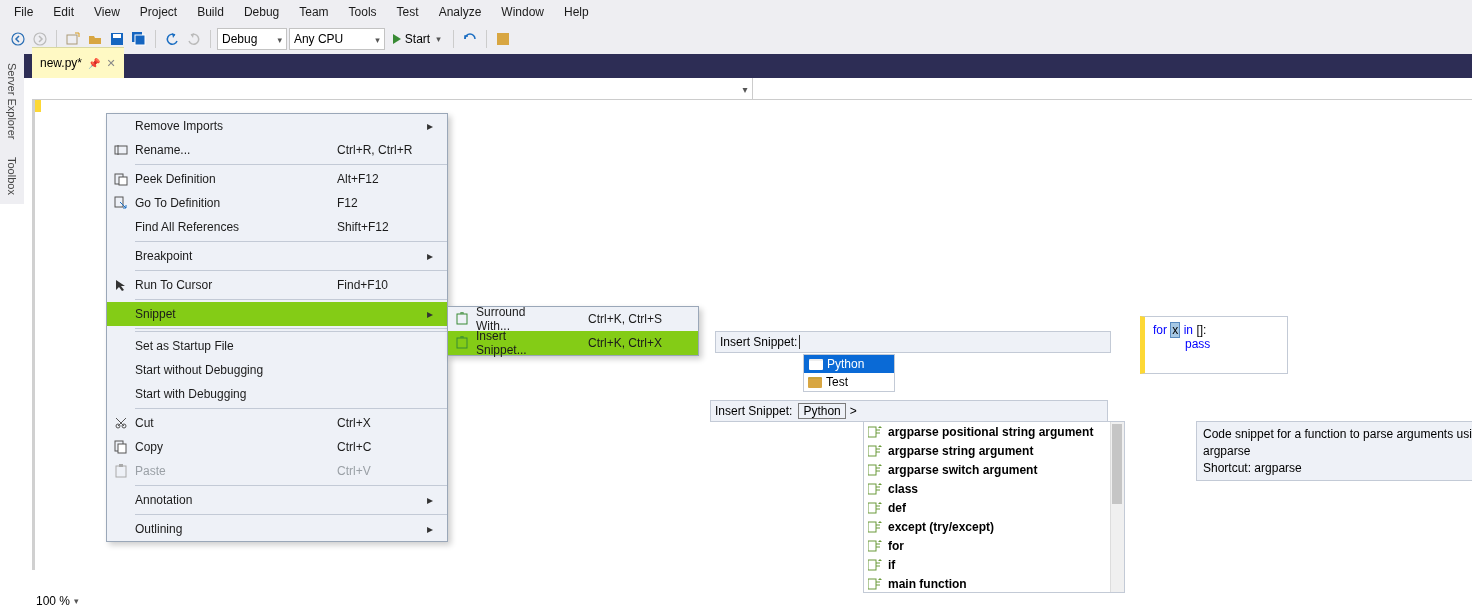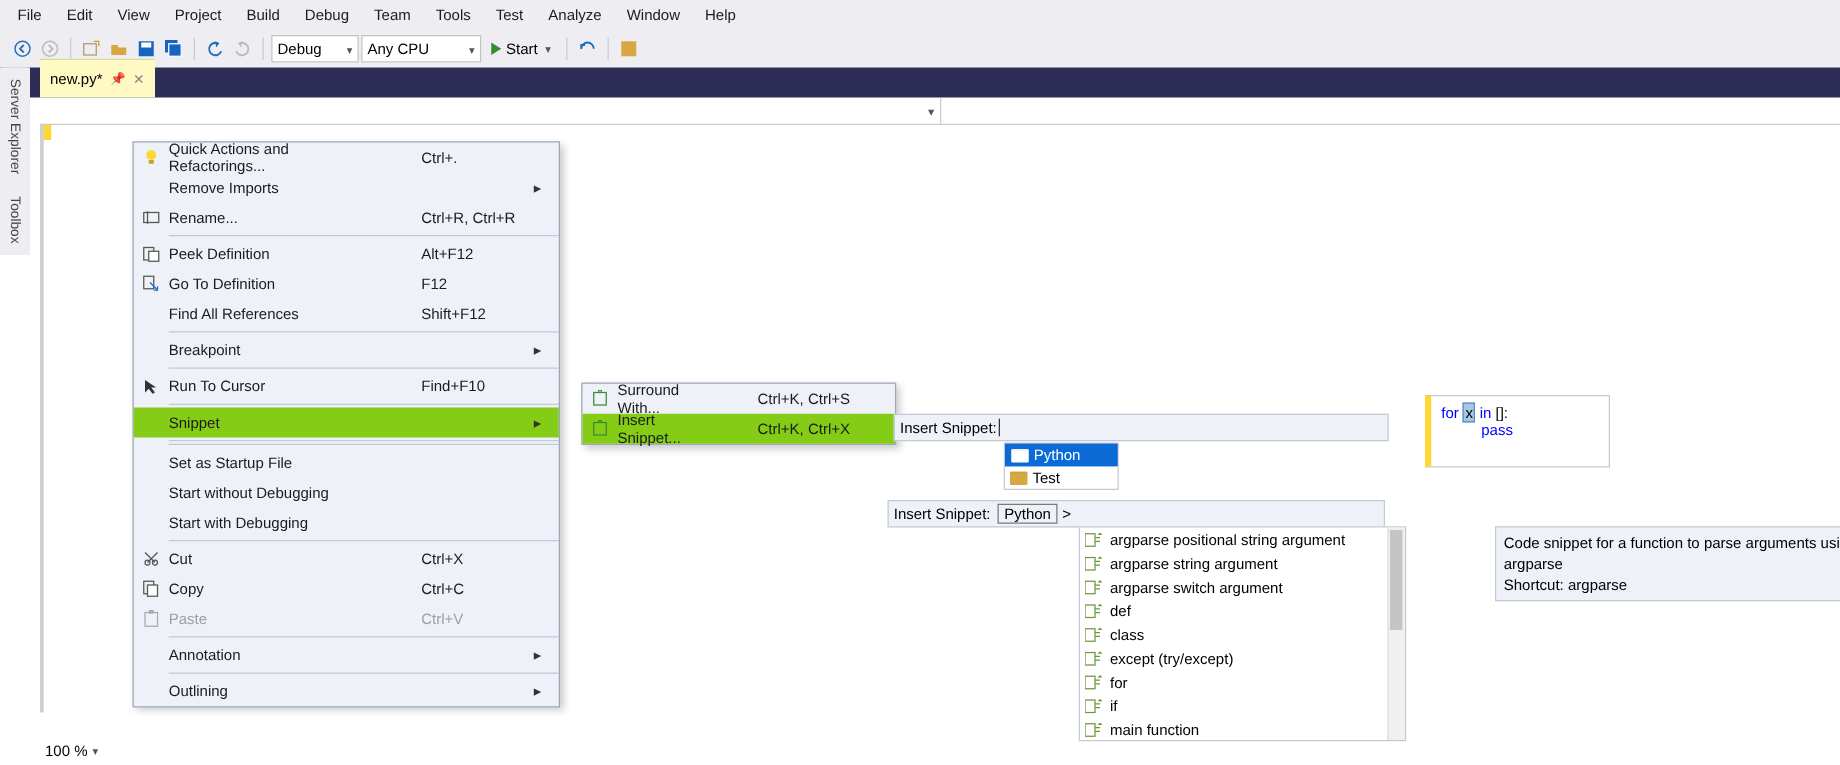--- a/index.html
+++ b/index.html
@@ -45,42 +45,42 @@
   .ctxmenu { position: absolute; background: #eef1f7; border: 1px solid #9aa7b8; box-shadow: 3px 3px 6px rgba(0,0,0,.2); }
   .ctxmenu .row { display: flex; align-items: center; height: 24px; padding-right: 10px; }
   .ctxmenu .iconcol { width: 28px; display:flex; align-items:center; justify-content:center; }
   .ctxmenu .labelcol { flex: 1; padding-right: 40px; color: #1b1b1b; }
   .ctxmenu .shortcol { width: 86px; text-align: left; color: #1b1b1b; }
   .ctxmenu .arrowcol { width: 14px; text-align: center; color: #333; }
   .ctxmenu .sep { height: 1px; background: #c3cad6; margin: 2px 0 2px 28px; }
   .ctxmenu .row.hover { background: #84cc16; }
   .ctxmenu .row.disabled .labelcol, .ctxmenu .row.disabled .shortcol { color: #9aa0a6; }
   #ctx-main { left: 106px; top: 113px; width: 342px; }
-  #ctx-sub  { left: 447px; top: 306px; width: 252px; margin-left: 18px; }
+  #ctx-sub  { left: 447px; top: 306px; width: 252px; }
 
   
   .snip-box { position: absolute; border: 1px solid #c3cad6; background: #eef1f7; display:flex; align-items:center; padding:0 4px; height:22px; }
   #snip1 { left: 715px; top: 331px; width: 396px; }
   .snip-label { margin-right: 2px; }
   .cursor-line { display:inline-block; width:1px; height:14px; background:#333; vertical-align:middle; }
 
   
   #folder-pop { position:absolute; left: 803px; top: 354px; border:1px solid #c3cad6; background:#fff; width:92px; }
   #folder-pop .frow { display:flex; align-items:center; height:18px; padding:0 4px; gap:4px; }
   #folder-pop .frow.sel { background:#0a6ad6; color:#fff; border:1px solid #0a6ad6; }
   .folder-icon { width:14px; height:11px; background:#d8a642; border-top:2px solid #caa23b; border-radius:1px; }
   #folder-pop .frow.sel .folder-icon { background:#fff; border-top-color:#eee; }
   
   
   #snip2 { left: 710px; top: 400px; width: 398px; }
   #snip2 .chip { border:1px solid #7a7a7a; padding:0 4px; margin: 0 4px; }
 
   
   #snip-list { position:absolute; left: 863px; top: 421px; width: 262px; height:172px; border:1px solid #c3cad6; background:#fff; overflow:hidden; }
-  #snip-list .srow { display:flex; align-items:center; height:19px; padding:0 4px; gap:6px; }
+  #snip-list .srow { display:flex; align-items:center; height:19px; padding:0 4px; gap:6px;font-weight:bold; }
   #snip-list .scrollbar { position:absolute; right:0; top:0; bottom:0; width:14px; background:#f0f0f0; border-left:1px solid #ddd; }
   #snip-list .thumb { position:absolute; right:2px; top:2px; width:10px; height:80px; background:#c5c5c5; }
   .snip-icon { width:14px; height:12px; display:flex; align-items:center; justify-content:center; }
   .snip-icon svg { width:14px; height:12px; }
 
   
   #tooltip { position:absolute; left: 1196px; top: 421px; width: 336px; border:1px solid #c3cad6; background:#eef1f7; padding:4px 6px; font-size:12px; line-height:1.4; }
 
   
   #code-preview { position:absolute; left: 1140px; top: 316px; width: 148px; height: 58px; border:1px solid #c3cad6; background:#fff; padding:6px 8px; font-family: Consolas, monospace; font-size:13px; border-left: 5px solid #fdd835; }
@@ -211,31 +211,20 @@
 </div>
 
 <div class="gutter">
   <div class="mark"></div>
 </div>
 
 <div class="editor"></div>
 
 <div class="ctxmenu" id="ctx-main">
     <div class="row">
-      <span class="iconcol">
-        <svg width="14" height="14">
-          <circle cx="7" cy="5" r="4" fill="#fdd835"></circle>
-          <rect x="5" y="9" width="4" height="3" fill="#bfa52a"></rect>
-        </svg>
-      </span>
-      <span class="labelcol">Quick Actions and Refactorings...</span>
-      <span class="shortcol">Ctrl+.</span>
-      <span class="arrowcol"></span>
-    </div>
-    <div class="row">
       <span class="iconcol"></span>
       <span class="labelcol">Remove Imports</span>
       <span class="shortcol"></span>
       <span class="arrowcol">▸</span>
     </div>
     <div class="row">
       <span class="iconcol">
         <svg width="14" height="14">
           <rect x="1" y="3" width="12" height="8" fill="none" stroke="#555"></rect>
           <line x1="4" y1="2" x2="4" y2="12" stroke="#555"></line>
@@ -449,31 +438,31 @@
         <span>argparse switch argument</span>
       </div>
       <div class="srow">
         <span class="snip-icon">
           <svg width="14" height="12">
             <rect x="0" y="1" width="8" height="10" fill="none" stroke="#6a9a3a"></rect>
             <path d="M8 4 L12 4 M8 7 L12 7" stroke="#6a9a3a"></path>
             <path d="M10 2 L14 2 L12 0 Z" fill="#6a9a3a"></path>
           </svg>
         </span>
+        <span>class</span>
+      </div>
+      <div class="srow">
+        <span class="snip-icon">
+          <svg width="14" height="12">
+            <rect x="0" y="1" width="8" height="10" fill="none" stroke="#6a9a3a"></rect>
+            <path d="M8 4 L12 4 M8 7 L12 7" stroke="#6a9a3a"></path>
+            <path d="M10 2 L14 2 L12 0 Z" fill="#6a9a3a"></path>
+          </svg>
+        </span>
         <span>def</span>
-      </div>
-      <div class="srow">
-        <span class="snip-icon">
-          <svg width="14" height="12">
-            <rect x="0" y="1" width="8" height="10" fill="none" stroke="#6a9a3a"></rect>
-            <path d="M8 4 L12 4 M8 7 L12 7" stroke="#6a9a3a"></path>
-            <path d="M10 2 L14 2 L12 0 Z" fill="#6a9a3a"></path>
-          </svg>
-        </span>
-        <span>class</span>
       </div>
       <div class="srow">
         <span class="snip-icon">
           <svg width="14" height="12">
             <rect x="0" y="1" width="8" height="10" fill="none" stroke="#6a9a3a"></rect>
             <path d="M8 4 L12 4 M8 7 L12 7" stroke="#6a9a3a"></path>
             <path d="M10 2 L14 2 L12 0 Z" fill="#6a9a3a"></path>
           </svg>
         </span>
         <span>except (try/except)</span>

